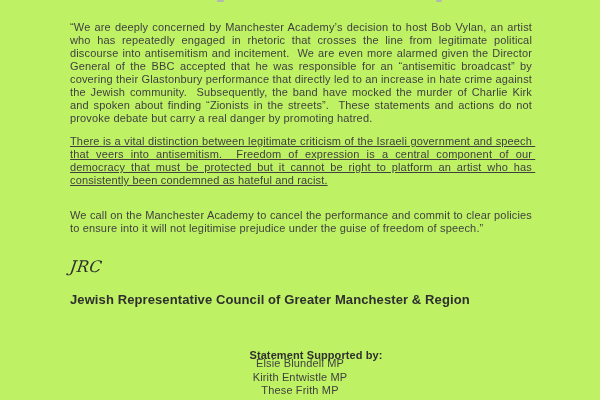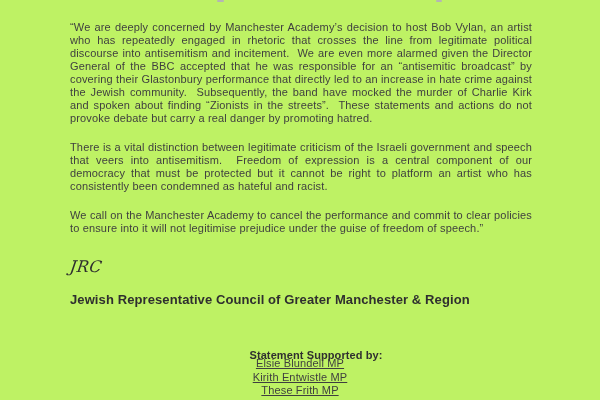--- a/index.html
+++ b/index.html
@@ -33,21 +33,21 @@
     width: 462px;
     margin: 0;
     font-size: 11px;
     line-height: 13px;
     letter-spacing: 0.15px;
     text-align: justify;
     white-space: pre-wrap;
     color: #3f3f3f;
   }
   .para-1 { top: 21px; }
-  .para-2 { top: 141px; }
+  .para-2 { top: 135px; text-decoration: underline; }
   .para-3 { top: 209px; }
 
   .signature {
     position: absolute;
     left: 70px;
     top: 257px;
     font-family: "DejaVu Serif", serif;
     font-style: italic;
     font-size: 16px;
     color: #2e2e2e;
@@ -86,21 +86,20 @@
     top: 357px;
     width: 600px;
     text-align: center;
     font-size: 11px;
     line-height: 13.5px;
     letter-spacing: 0.15px;
     color: #3f3f3f;
   }
   .supporter {
     display: block;
-    text-decoration: underline;
   }
 </style>
 </head>
 <body>
 
 <div class="page">
 
   <div class="remnant r1"></div>
   <div class="remnant r2"></div>
 

